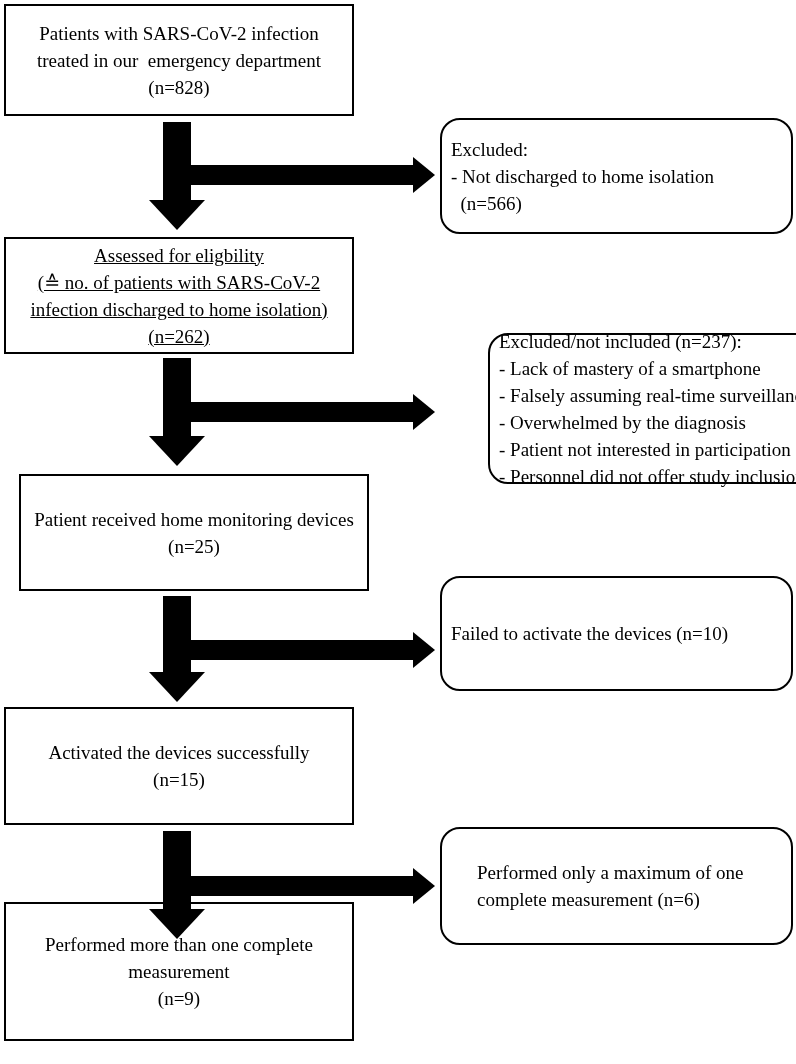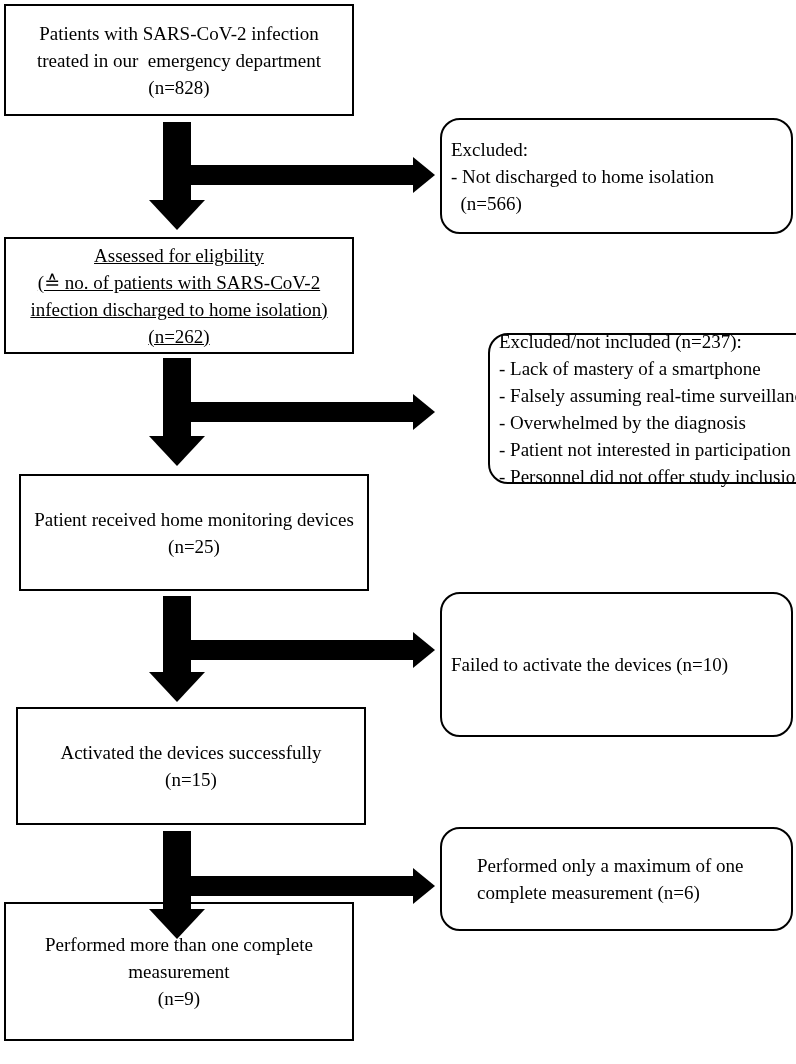--- a/index.html
+++ b/index.html
@@ -41,27 +41,27 @@
     left: 440px;
     width: 353px;
     text-align: left;
     padding: 2px 2px 2px 9px;
     border-radius: 20px;
   }
   
   #box-patients   { top: 4px;   height: 112px; }
   #box-assessed   { top: 237px; height: 117px; text-decoration: underline; }
   #box-received   { top: 474px; height: 117px; margin-left: 15px; }
-  #box-activated  { top: 707px; height: 118px; margin-left: 12px; }
+  #box-activated  { top: 707px; height: 118px; }
   #box-multiple   { top: 902px; height: 139px; }
   
   #box-excluded1  { top: 118px; height: 116px; }
   #box-excluded2  { top: 333px; height: 151px; margin-left: 48px; }
-  #box-failed     { top: 592px; height: 145px; }
-  #box-single     { top: 827px; height: 104px; padding-left: 35px; }
+  #box-failed     { top: 576px; height: 115px; }
+  #box-single     { top: 827px; height: 118px; padding-left: 35px; }
 
   
   .a-part { position: absolute; }
   .v-shaft {
     left: 163px;
     width: 28px;
     background: #000000;
   }
   .v-head {
     left: 149px;

